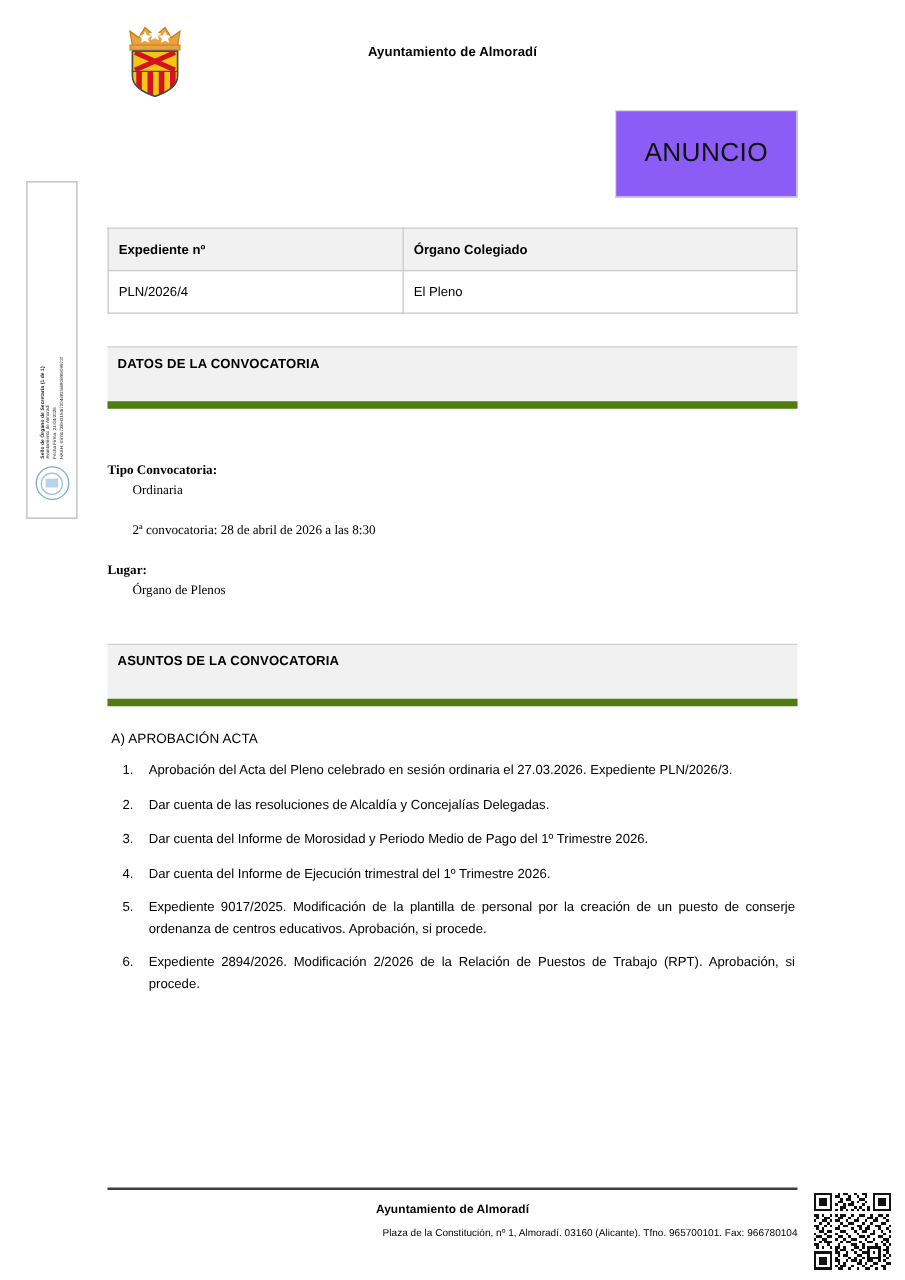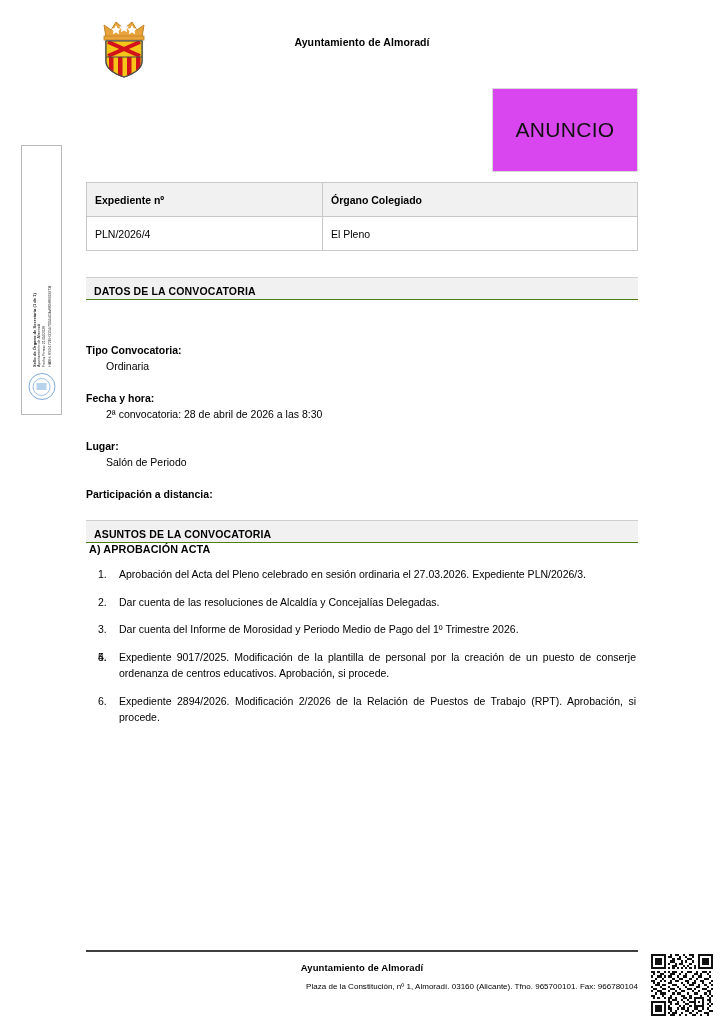--- a/index.html
+++ b/index.html
@@ -117,22 +117,22 @@
     text-align: center;
     font-size: 10.5px;
     font-weight: bold;
     letter-spacing: 0.1px;
   }
   .anuncio-box {
     position: absolute;
     left: 492px;
     top: 88px;
     width: 146px;
-    height: 84px;
-    background: #d946ef;
+    height: 70px;
+    background: #8b5cf6;
     border: 1px solid #d8d8d8;
     display: flex;
     align-items: center;
     justify-content: center;
   }
   .anuncio-box span {
     font-size: 21px;
     letter-spacing: 0.3px;
     color: #111111;
   }
@@ -163,49 +163,50 @@
     background: #f1f1f1;
     font-weight: bold;
   }
   table.info td { background: #ffffff; font-weight: normal; }
   table.info col.c1 { width: 236px; }
 
   
   .section-bar {
     background: #f1f1f1;
     border-top: 1px solid #cfcfcf;
-    border-bottom: 1px solid #4d7c0f;
-    padding: 7px 8px 2px 8px;
+    border-bottom: 6px solid #4d7c0f;
+    padding: 7px 8px 24px 8px;
     font-size: 10.5px;
     font-weight: bold;
     letter-spacing: 0.15px;
   }
   .gap-26 { height: 26px; }
   .gap-18 { height: 18px; }
 
   
-  .field { margin-top: 16px; }
+  .field { margin-top: 16px; font-family: Liberation Serif, serif; }
   .field:first-child { margin-top: 0; }
   .field-label {
     font-size: 10.5px;
     font-weight: bold;
     line-height: 16px;
   }
   .field-value {
     font-size: 10.5px;
     line-height: 16px;
     padding-left: 1px;
     margin-left: 19px;
   }
 
   
   .agenda-group-title {
     font-size: 10.8px;
-    font-weight: bold;
+    font-weight: normal;
     letter-spacing: 0.1px;
+    margin-top: 20px;
     margin-bottom: 2px;
     padding-left: 3px;
   }
   ol.agenda {
     list-style: none;
     margin: 0;
     padding: 0;
   }
   ol.agenda li {
     position: relative;
@@ -330,31 +331,29 @@
     <div class="section-bar">DATOS DE LA CONVOCATORIA</div>
 
     <div class="gap-26"></div>
 
     <div class="field">
       <div class="field-label">Tipo Convocatoria:</div>
       <div class="field-value">Ordinaria</div>
     </div>
 
     <div class="field">
-      <div class="field-label">Fecha y hora:</div>
       <div class="field-value">2ª convocatoria: 28 de abril de 2026 a las 8:30</div>
     </div>
 
     <div class="field">
       <div class="field-label">Lugar:</div>
-      <div class="field-value">Salón de Periodo</div>
+      <div class="field-value">Órgano de Plenos</div>
     </div>
 
     <div class="field">
-      <div class="field-label">Participación a distancia:</div>
     </div>
 
     <div class="gap-18"></div>
 
     <div class="section-bar">ASUNTOS DE LA CONVOCATORIA</div>
 
     <div class="agenda-group-title">A) APROBACIÓN ACTA</div>
     <ol class="agenda">
       <li>
         <span class="num">1.</span>
@@ -366,20 +365,21 @@
       <li>
         <span class="num">2.</span>
         <span>Dar cuenta de las resoluciones de Alcaldía y Concejalías Delegadas.</span>
       </li>
       <li>
         <span class="num">3.</span>
         <span>Dar cuenta del Informe de Morosidad y Periodo Medio de Pago del 1º Trimestre 2026.</span>
       </li>
       <li>
         <span class="num">4.</span>
+        <span>Dar cuenta del Informe de Ejecución trimestral del 1º Trimestre 2026.</span>
       </li>
     </ol>
 
     <ol class="agenda">
       <li>
         <span class="num">5.</span>
         <span>Expediente 9017/2025. Modificación de la plantilla de personal por la creación de un puesto de conserje ordenanza de centros educativos. Aprobación, si procede.</span>
       </li>
       <li>
         <span class="num">6.</span>

